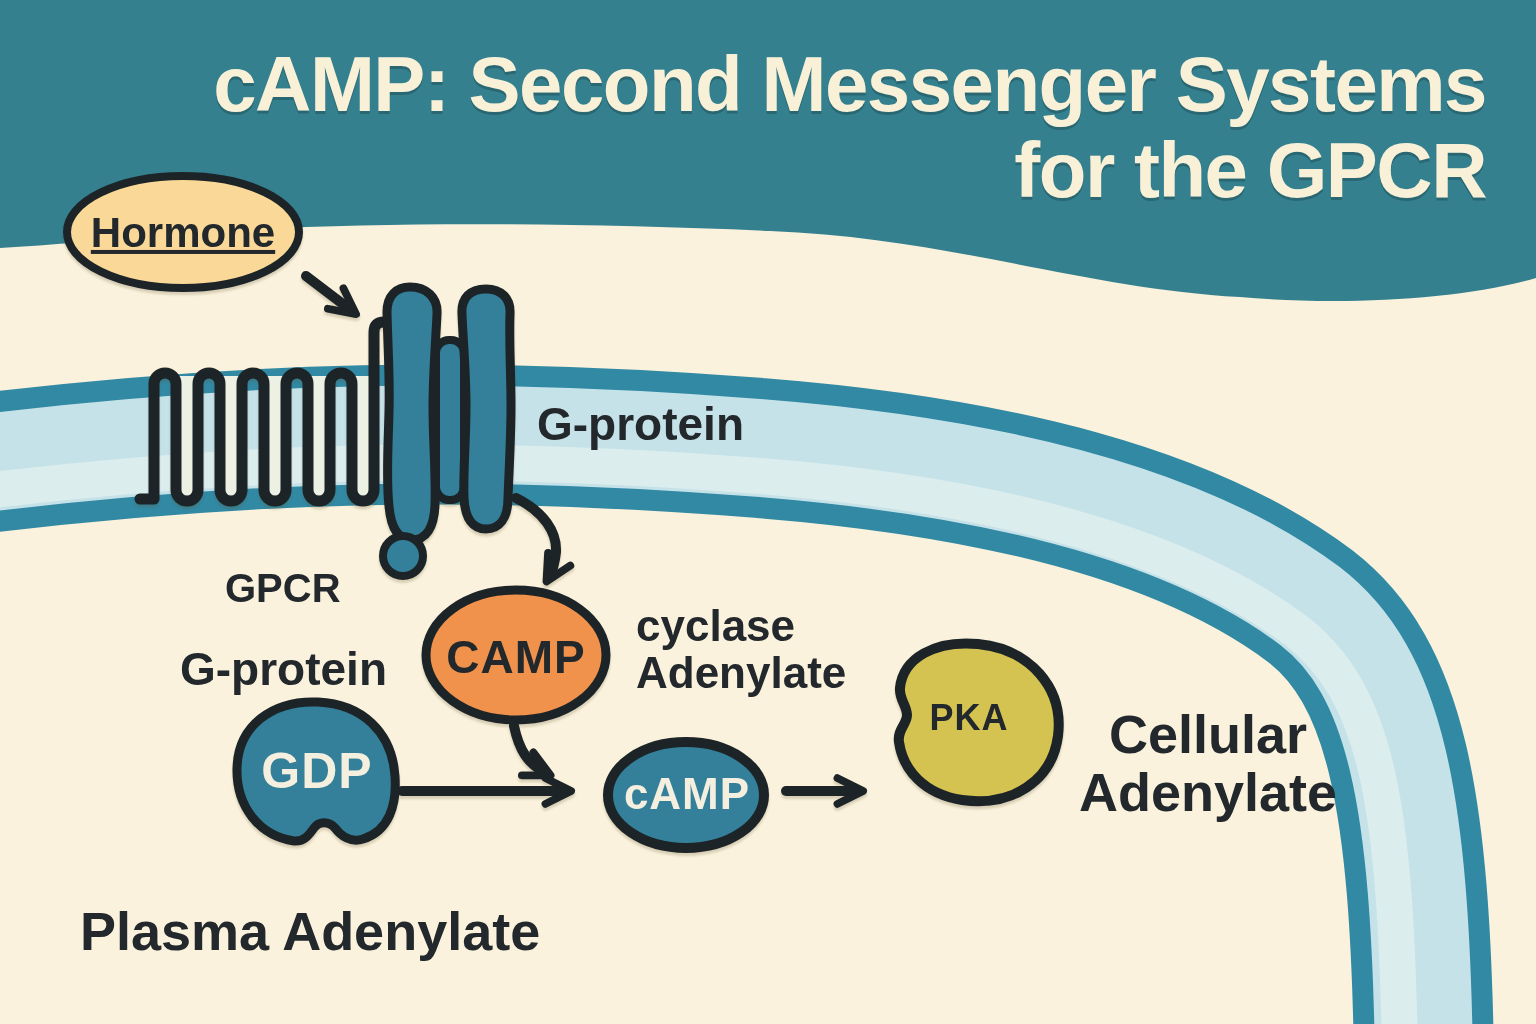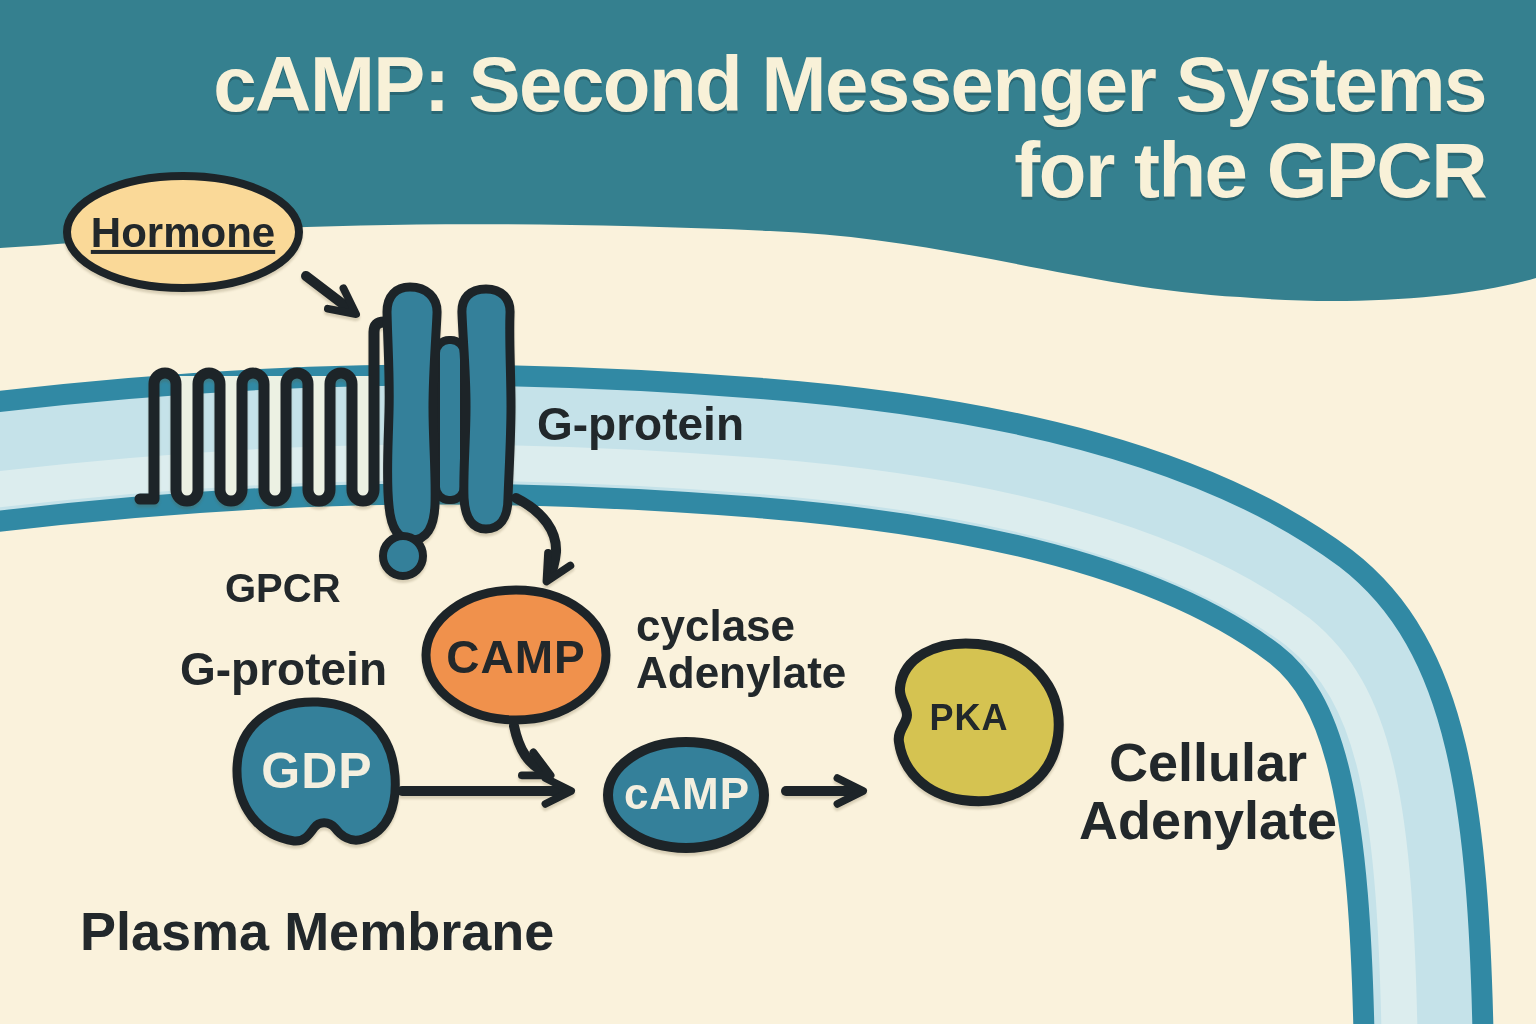--- a/index.html
+++ b/index.html
@@ -16,21 +16,21 @@
 
   .lbl-hormone{left:183px;top:233px;font-size:42px;text-decoration:underline;}
   .lbl-gprotein-mem{left:537px;top:400px;font-size:46px;}
   .lbl-gpcr{left:225px;top:519px;font-size:40px;margin-top:48px;}
   .lbl-adenylate{left:636px;top:602px;font-size:44px;line-height:47px;}
   .lbl-camp-enzyme{left:516px;top:657px;font-size:46px;letter-spacing:1px;}
   .lbl-gprotein-low{left:180px;top:645px;font-size:46px;}
   .lbl-gdp{left:317px;top:771px;font-size:50px;color:var(--white_text,#f4efdf);letter-spacing:1px;}
   .lbl-camp-msgr{left:687px;top:794px;font-size:44px;color:var(--white_text,#f4efdf);letter-spacing:1px;}
   .lbl-pka{left:969px;top:718px;font-size:36px;letter-spacing:1px;}
-  .lbl-cellular{left:1208px;top:763px;font-size:54px;line-height:58px;margin-top:28px;}
+  .lbl-cellular{left:1208px;top:763px;font-size:54px;line-height:58px;}
   .lbl-plasma{left:80px;top:903px;font-size:54px;}
 
   .mem-edge{fill:none;stroke:var(--membrane_edge,#3189a4);stroke-width:140;}
   .mem-fill{fill:none;stroke:var(--membrane_fill,#c5e2e9);stroke-width:98;}
   .mem-pale{fill:none;stroke:var(--membrane_pale,#dcedee);stroke-width:36;}
   .ink{stroke:var(--outline,#1d2428);}
   .teal{fill:var(--shape_teal,#34809a);}
   .arrow{fill:none;stroke:var(--outline,#1d2428);stroke-width:10;stroke-linecap:round;}
   .shapes{filter:drop-shadow(0 3px 1px rgba(96,84,45,0.22));}
 </style>
@@ -111,14 +111,14 @@
   <div class="lbl lbl-gprotein-low">G-protein</div>
   <div class="lbl ctr lbl-gdp">GDP</div>
   <div class="lbl ctr lbl-camp-msgr">cAMP</div>
   <div class="lbl ctr lbl-pka">PKA</div>
 
   <div class="lbl ctr lbl-cellular">
     <div>Cellular</div>
     <div>Adenylate</div>
   </div>
 
-  <div class="lbl lbl-plasma">Plasma Membrane</div>
+  <div class="lbl lbl-plasma">Plasma Adenylate</div>
 </div>
 
 </body></html>

